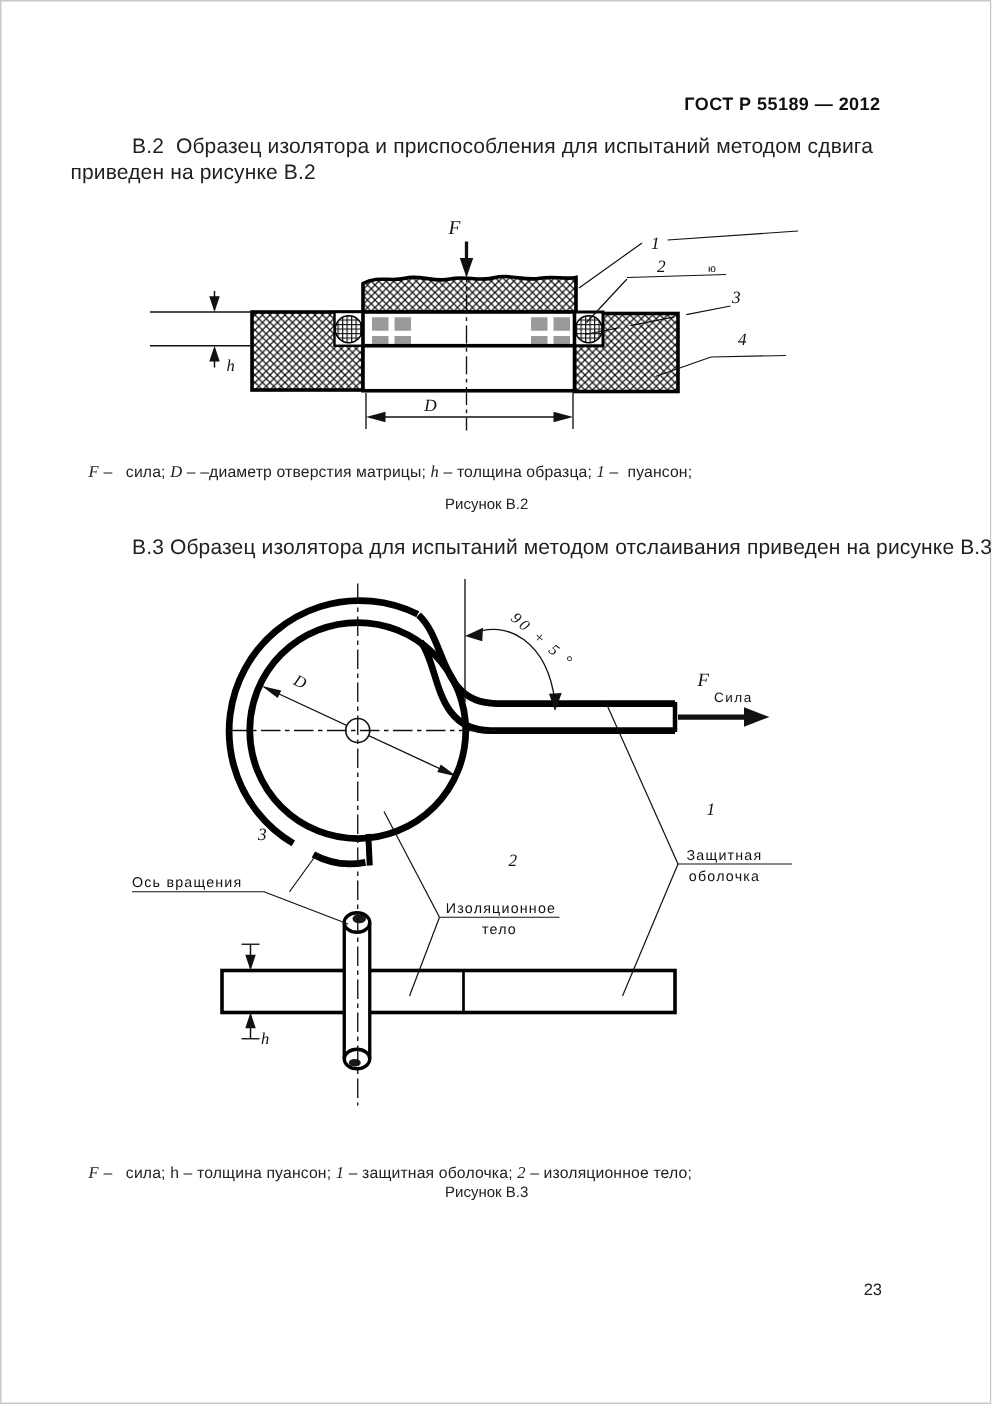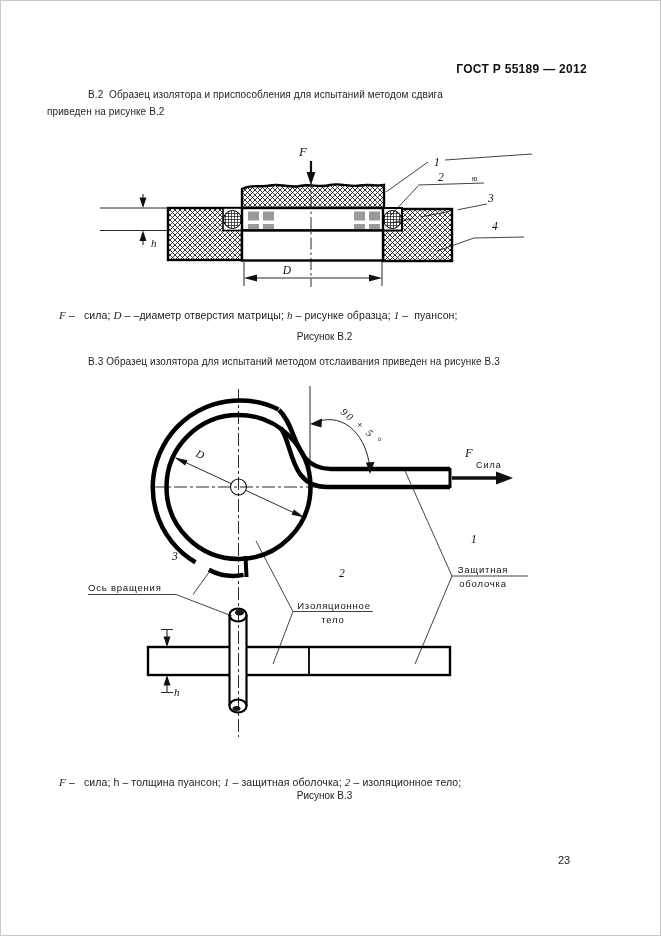--- a/index.html
+++ b/index.html
@@ -4,21 +4,21 @@
 <style>
   html,body{margin:0;padding:0;background:#fff;}
   #page{
     position:relative;width:661px;height:936px;background:#ffffff;
     font-family:"Liberation Sans",sans-serif;color:#1a1a1a;overflow:hidden;
     box-shadow:inset 0 0 0 1px #c9c9c9;
     text-decoration:underline;
   }
   .abs{position:absolute;}
   .hdr{font-weight:bold;font-size:12px;letter-spacing:.3px;color:#111;}
-  .body-txt{font-size:10px;color:#1f1f1f;letter-spacing:.1px;white-space:pre;}
+  .body-txt{font-size:14px;color:#1f1f1f;letter-spacing:.1px;white-space:pre;}
   .cap{font-size:10.5px;color:#222;white-space:pre;letter-spacing:.1px;}
   .cap .it{font-family:"Liberation Serif",serif;font-style:italic;font-size:11px;}
   .fig-label{font-size:10px;color:#222;text-align:center;}
   .pagenum{font-size:11px;color:#222;}
   svg{position:absolute;left:0;top:0;}
   svg text{fill:#111;}
   .tser{font-family:"Liberation Serif",serif;font-style:italic;}
   .tsan{font-family:"Liberation Sans",sans-serif;}
 </style>
 </head>
@@ -198,26 +198,26 @@
       <text x="333" y="622.5" class="tsan" font-size="9.5" letter-spacing="0.8" text-anchor="middle">тело</text>
       <text x="483" y="573" class="tsan" font-size="9.5" letter-spacing="0.8" text-anchor="middle">Защитная</text>
       <text x="483" y="587" class="tsan" font-size="9.5" letter-spacing="0.8" text-anchor="middle">оболочка</text>
       <text x="471" y="543" class="tser" font-size="11.5">1</text>
       <text x="339" y="577" class="tser" font-size="11.5">2</text>
       <text x="172" y="560" class="tser" font-size="11.5">3</text>
     </g>
   </svg>
 
   <div class="abs cap" style="top:297px;left:47px;">
-    <span class="it">F</span><span> –   сила; </span><span class="it">D</span><span> – –диаметр отверстия матрицы; </span><span class="it">h</span><span> – рисунке образца; </span><span class="it">1</span><span> –  пуансон;</span>
+    <span class="it">F</span><span> –   сила; </span><span class="it">D</span><span> – –диаметр отверстия матрицы; </span><span class="it">h</span><span> – толщина образца; </span><span class="it">1</span><span> –  пуансон;</span>
   </div>
   <div class="abs fig-label" style="top:331px;left:47px;width:555px;">Рисунок В.2</div>
 
   <div class="abs body-txt" style="top:356px;left:88px;">В.3 Образец изолятора для испытаний методом отслаивания приведен на рисунке В.3</div>
 
   <div class="abs cap" style="top:764px;left:47px;">
     <span class="it">F</span><span> –   сила; h – толщина пуансон; </span><span class="it">1</span><span> – защитная оболочка; </span><span class="it">2</span><span> – изоляционное тело;</span>
   </div>
   <div class="abs fig-label" style="top:790px;left:47px;width:555px;">Рисунок В.3</div>
 
-  <div class="abs pagenum" style="top:854px;left:558px;width:30px;text-align:left;">23</div>
+  <div class="abs pagenum" style="top:854px;left:558px;width:30px;text-align:right;">23</div>
 
 </div>
 
 </body></html>

